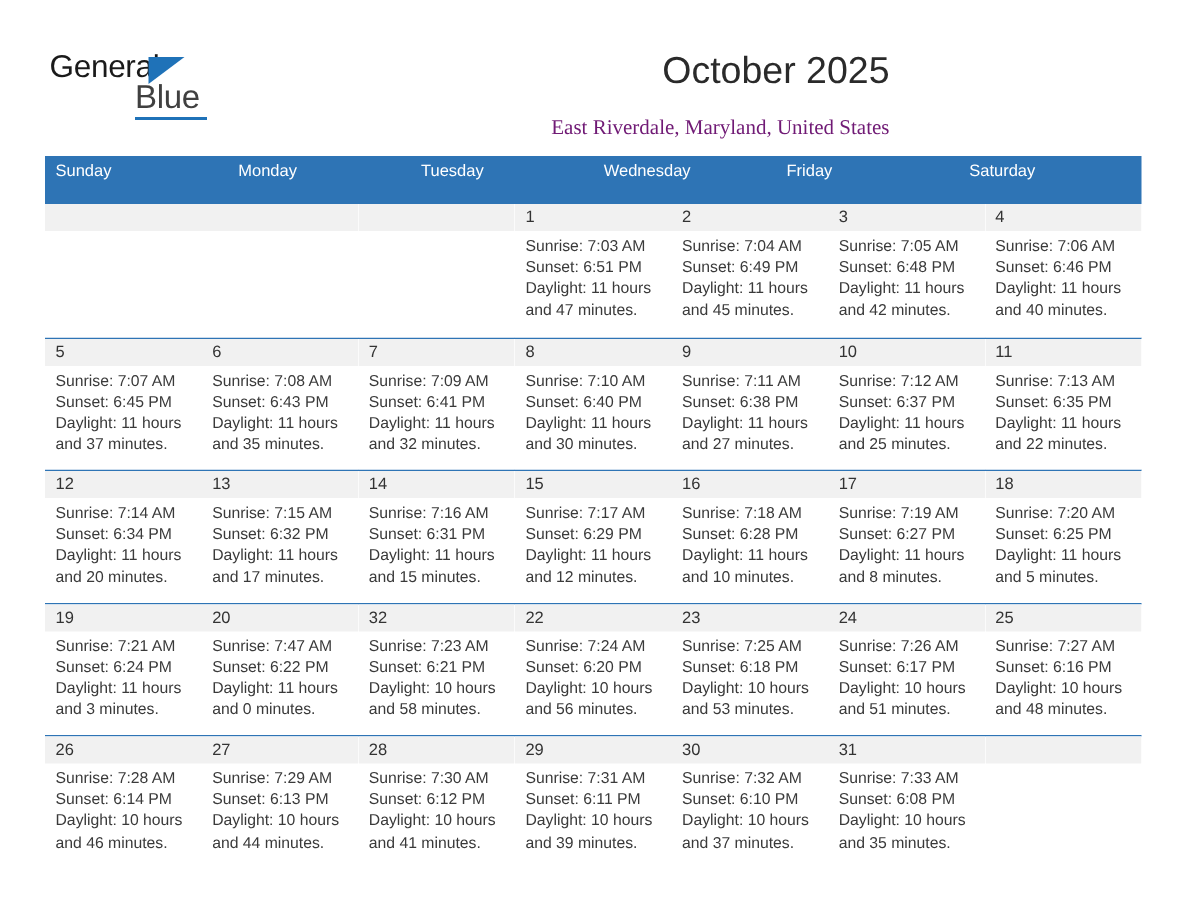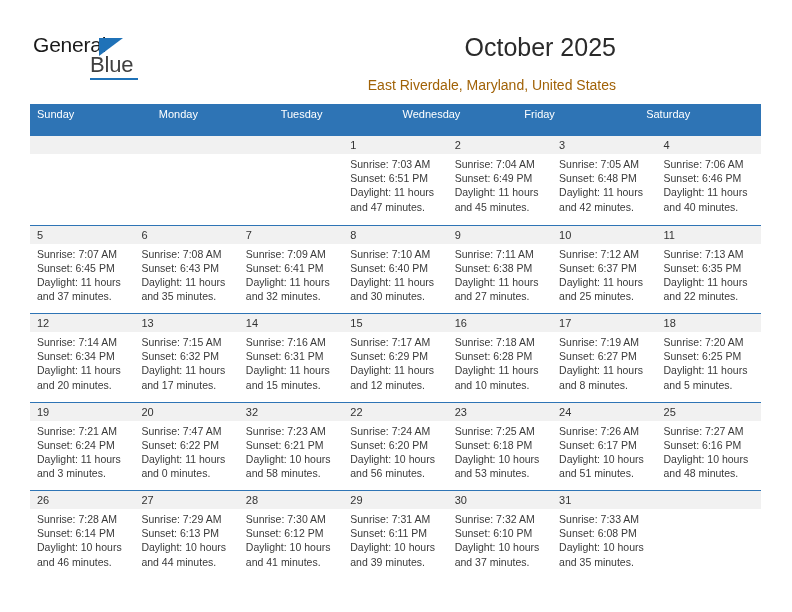--- a/index.html
+++ b/index.html
@@ -22,21 +22,20 @@
     box-sizing: border-box;
   }
 
   
   .header {
     position: absolute;
     left: 0;
     top: 0;
     width: 628px;
     height: 100px;
-    padding-left: 23px;
   }
 
   .logo {
     position: absolute;
     left: 33px;
     top: 33px;
     width: 110px;
     height: 46px;
   }
   .logo-general {
@@ -85,23 +84,24 @@
     color: #2a2a2a;
     text-align: right;
     white-space: nowrap;
   }
   .subtitle {
     position: absolute;
     right: 35px;
     top: 77px;
     font-size: 14px;
     line-height: 17px;
-    color: #a16207;
+    color: #701a75;
     text-align: right;
     white-space: nowrap;
+    font-family: Liberation Serif, serif;
   }
 
   
   .calendar {
     position: absolute;
     left: 30px;
     top: 104px;
     width: 731px;
   }
 

